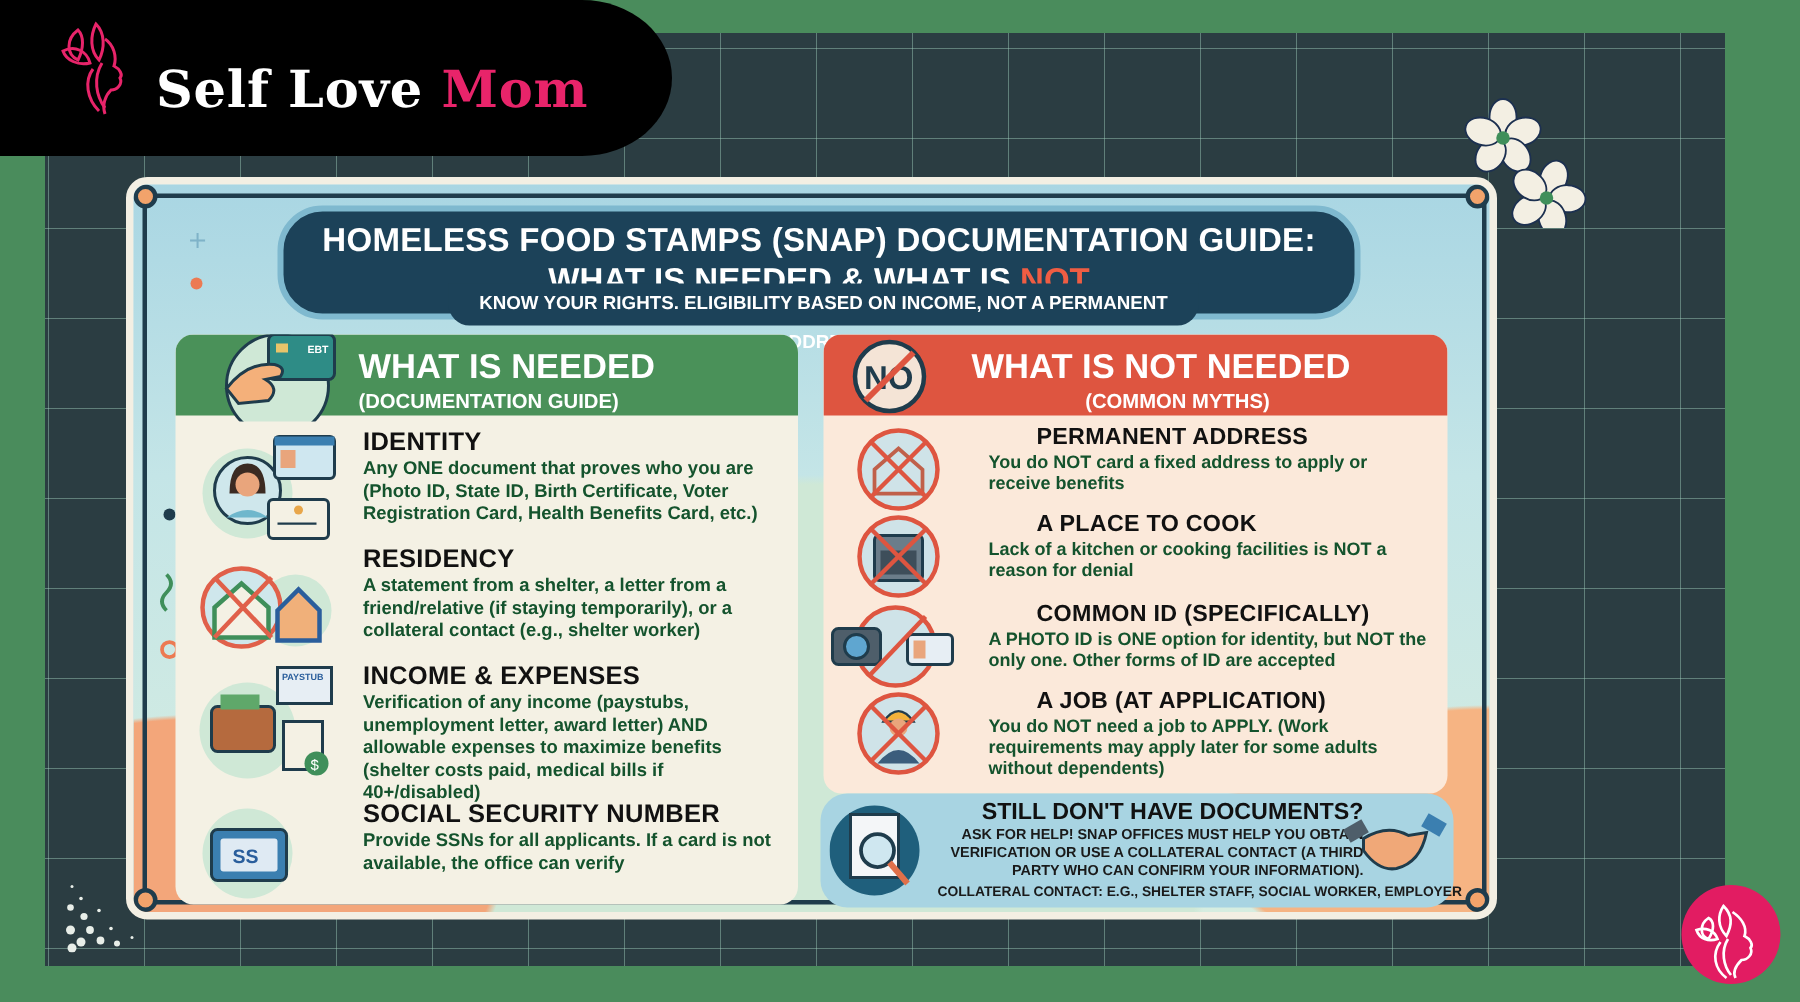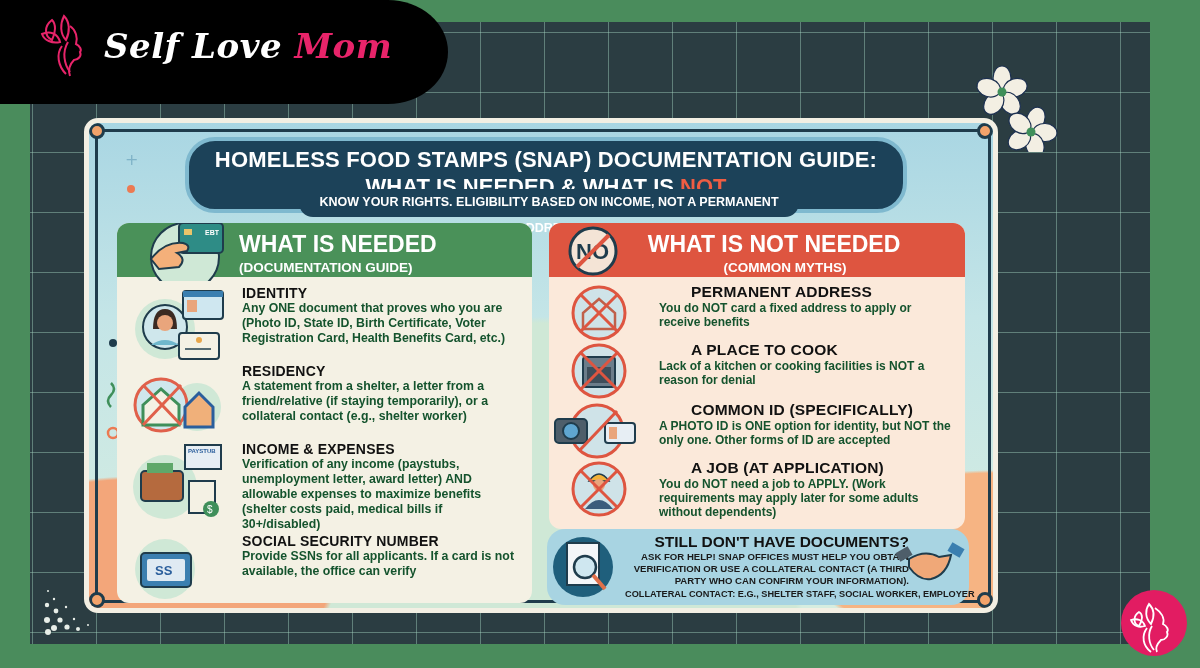--- a/index.html
+++ b/index.html
@@ -22,22 +22,22 @@
   .green-bottom { position: absolute; left: 0; top: 644px; width: 1200px; height: 24px; background: #4a8c5c; }
   .green-vert2 { position: absolute; left: 1150px; top: 0px; width: 22px; height: 644px; background:#4a8c5c; }
 
   .logo-badge {
     position: absolute; left: 0; top: 0; width: 448px; height: 104px;
     background: #000; border-radius: 0 60px 60px 0 / 0 52px 52px 0;
     display: flex; align-items: center;
   }
   .logo-icon { position: absolute; left: 40px; top: 12px; width: 56px; height: 66px; }
   .logo-text {
-    position: absolute; left: 104px; top: 26px;
-    font-family: "DejaVu Serif", serif; font-style: italic; font-weight: bold;
+    position: absolute; left: 104px; top: 40px;
+    font-family: "DejaVu Serif", serif; font-weight: bold;
     font-size: 34px; color: #fff; letter-spacing: 0.5px;
   }
   .logo-text .mom { color: #e8246a; }
 
   .flowers { position: absolute; left: 970px; top: 52px; width: 100px; height: 100px; }
 
   .bottom-logo { position: absolute; left: 1121px; top: 590px; width: 66px; height: 66px; border-radius: 50%; background: #e21c62; }
 
   .dots { position: absolute; left: 44px; top: 585px; width: 60px; height: 50px; }
 
@@ -84,21 +84,21 @@
   .notneeded .panel-header { background: #de5540; }
   .panel-header .h1 { font-weight: bold; font-size: 23px; padding-top: 8px; }
   .panel-header .h2 { font-weight: bold; font-size: 13.5px; margin-top: 2px; }
   .needed .panel-header .h1, .needed .panel-header .h2 { margin-left: 70px; text-align: left; padding-left: 52px; }
   .notneeded .panel-header .h1 { padding-left: 34px; }
   .notneeded .panel-header .h2 { padding-left: 56px; }
 
   .item { position: absolute; left: 0; right: 0; }
   .item .icon { position: absolute; left: 14px; width: 96px; height: 80px; }
   .item .txt { position: absolute; left: 125px; right: 10px; }
-  .item .ttl { font-weight: bold; font-size: 14px; color: #111; letter-spacing: 0.2px; }
+  .item .ttl { font-weight: bold; font-size: 17px; color: #111; letter-spacing: 0.2px; }
   .item .desc { font-size: 12.3px; color: #14532d; line-height: 15px; font-weight: bold; }
   .notneeded .item .txt { left: 110px; }
   .notneeded .item .ttl { font-size: 15.5px; margin-left: 32px; }
   .notneeded .item .desc { font-size: 12px; line-height: 14px; }
 
   .help-box {
     position: absolute; left: 458px; top: 406px; width: 422px; height: 76px;
     background: #a8d4e2; border-radius: 18px; text-align: right;
   }
   .help-box .txt { position: absolute; left: 78px; top: 4px; right: 60px; }
@@ -258,21 +258,21 @@
         <rect x="10" y="30" width="42" height="30" rx="4" fill="#b56a3e" stroke="#1f3c4c" stroke-width="2"></rect>
         <rect x="16" y="22" width="26" height="10" fill="#5fa86a"></rect>
         <rect x="54" y="4" width="36" height="24" fill="#e7eef4" stroke="#1f3c4c" stroke-width="2"></rect>
         <text x="57" y="12" font-size="6" font-family="Liberation Sans, sans-serif" font-weight="bold" fill="#2a5e9c">PAYSTUB</text>
         <rect x="58" y="40" width="26" height="32" fill="#f4f1e4" stroke="#1f3c4c" stroke-width="2"></rect>
         <circle cx="80" cy="68" r="8" fill="#3f8f5a"></circle>
         <text x="76" y="72" font-size="10" fill="#fff" font-family="Liberation Sans, sans-serif">$</text>
       </svg>
       <div class="txt">
         <div class="ttl">INCOME &amp; EXPENSES</div>
-        <div class="desc">Verification of any income (paystubs, unemployment letter, award letter) AND allowable expenses to maximize benefits (shelter costs paid, medical bills if 30+/disabled)</div>
+        <div class="desc">Verification of any income (paystubs, unemployment letter, award letter) AND allowable expenses to maximize benefits (shelter costs paid, medical bills if 40+/disabled)</div>
       </div>
     </div>
 
     <div class="item" style="top:310px;">
       <svg class="icon" viewBox="0 0 96 80">
         <circle cx="34" cy="36" r="30" fill="#cfe8d6"></circle>
         <rect x="10" y="20" width="50" height="34" rx="4" fill="#3b7fb0" stroke="#1f3c4c" stroke-width="2"></rect>
         <rect x="16" y="26" width="38" height="22" rx="2" fill="#dfeaf3"></rect>
         <text x="24" y="42" font-size="13" font-weight="bold" fill="#2a5e9c" font-family="Liberation Sans, sans-serif">SS</text>
       </svg>

